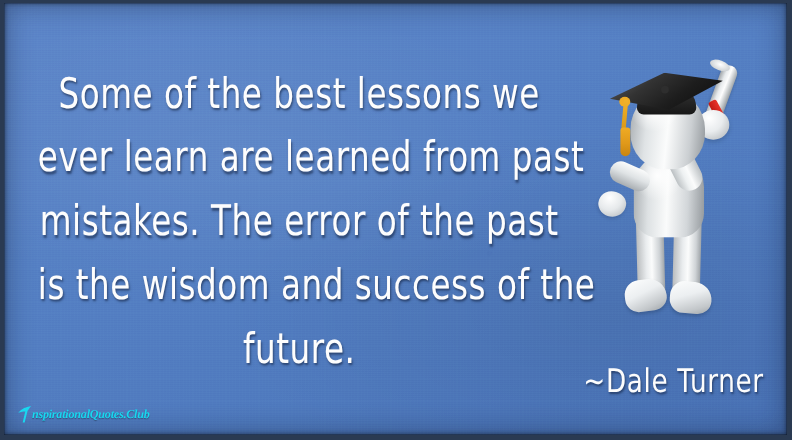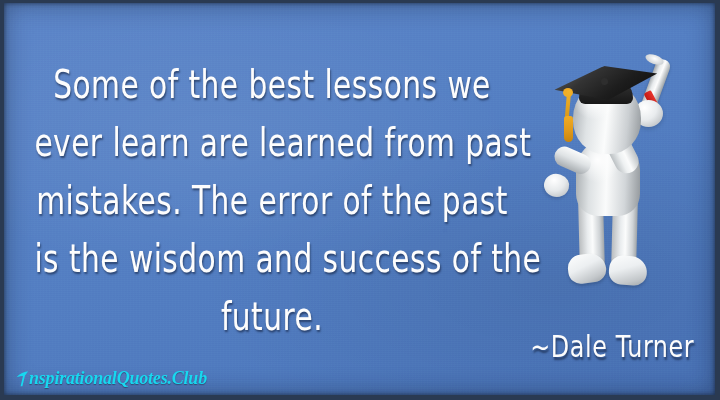--- a/index.html
+++ b/index.html
@@ -75,21 +75,21 @@
   }
 
   
   #watermark{
     position:absolute;
     left:16px;top:368px;
     display:flex;align-items:center;gap:1px;
     font-family:"Liberation Serif", serif;
     font-style:italic;
     font-weight:700;
-    font-size:18px;
+    font-size:11px;
     color:#18d8f0;
     letter-spacing:-.2px;
     text-shadow:0 1px 1px rgba(0,0,0,.35);
     white-space:nowrap;
   }
   #watermark .swoosh{display:inline-block;width:13px;height:17px;margin-right:-1px;}
 
   
   #figure{position:absolute;left:546px;top:62px;width:158px;height:230px;}
   #figure div,#figure span{position:absolute;}

